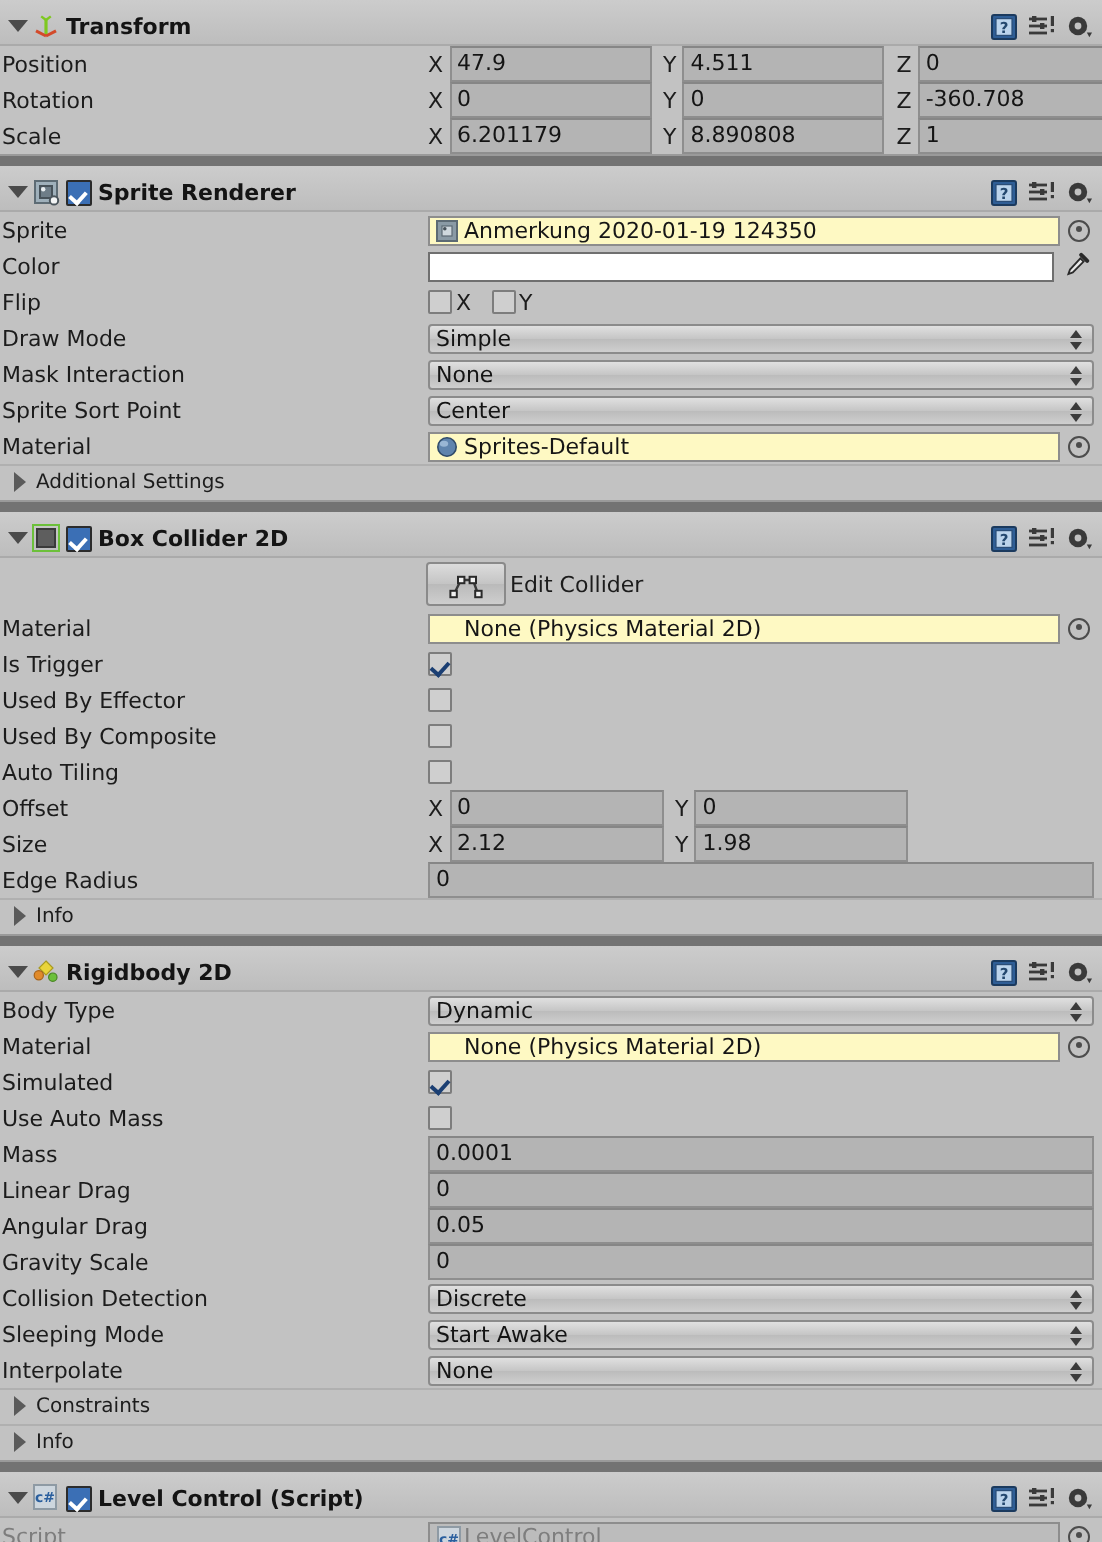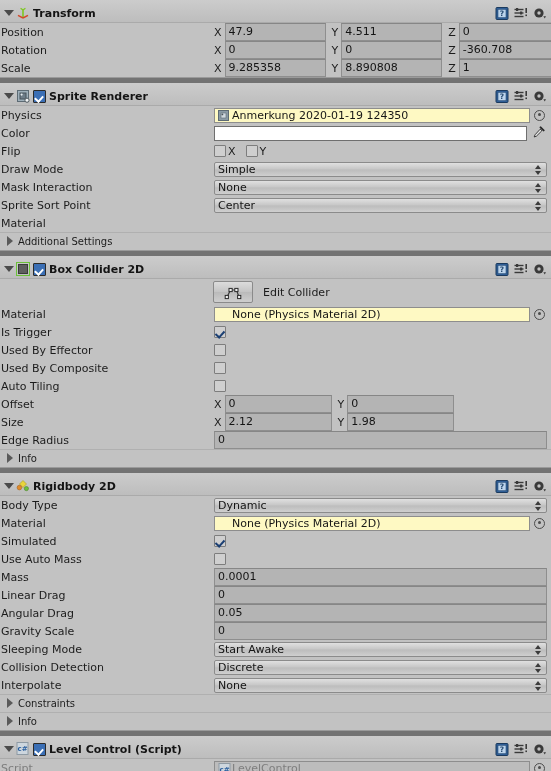--- a/index.html
+++ b/index.html
@@ -123,21 +123,21 @@
   .subfold .foldout{margin-right:3px;}
   .subfold span{font-size:10px;color:#1c1c1c;}
 
   
   .editrow{height:26px;display:flex;align-items:center;padding-left:213px;}
   .editbtn{
     width:40px;height:22px;box-sizing:border-box;
     background:linear-gradient(to bottom,#dcdcdc 0%,#c4c4c4 50%,#bababa 51%,#cecece 100%);
     border:1px solid #8a8a8a;border-radius:2px;position:relative;
   }
-  .editbtn-label{margin-left:10px;font-size:11px;color:#1c1c1c;}
+  .editbtn-label{margin-left:2px;font-size:11px;color:#1c1c1c;}
 </style>
 </head>
 <body>
 
 <div class="inspector">
   <div id="components-root">
       <div class="component">
         <div class="comp-header">
           <div class="foldout"></div>
           <div class="comp-icon"><svg width="14" height="14" viewBox="0 0 14 14">
@@ -191,21 +191,21 @@
             <span class="axis axis2">Y</span>
             <div class="field">0</div>
             <span class="axis axis2">Z</span>
             <div class="field">-360.708</div>
           </div>
         </div>
         <div class="row">
           <div class="label">Scale</div>
           <div class="ctl vec3">
             <span class="axis">X</span>
-            <div class="field">9.285358</div>
+            <div class="field">6.201179</div>
             <span class="axis axis2">Y</span>
             <div class="field">8.890808</div>
             <span class="axis axis2">Z</span>
             <div class="field">1</div>
           </div>
         </div>
       </div>
       <div class="component">
         <div class="comp-header">
           <div class="foldout"></div>
@@ -235,21 +235,21 @@
             <div class="hdr-btn"><svg width="14" height="13" viewBox="0 0 14 13">
                 <g fill="#3a3a3a">
                   <circle cx="6" cy="6" r="4.6"></circle>
                 </g>
                 <circle cx="6" cy="6" r="1.7" fill="#c2c2c2"></circle>
                 <path d="M10.4 9.2 L13 9.2 L11.7 11.6 Z" fill="#3a3a3a"></path>
               </svg></div>
           </div>
         </div>
         <div class="row">
-          <div class="label">Physics</div>
+          <div class="label">Sprite</div>
           <div class="ctl">
             <div class="objfield">
               <span class="obj-ico"><svg width="11" height="11" viewBox="0 0 11 11">
                   <rect x="0.5" y="0.5" width="10" height="10" fill="#8a9aa5" stroke="#5c6a74"></rect>
                   <rect x="3" y="3" width="5" height="5" fill="#cfd8de" stroke="#5c6a74" stroke-width="0.6"></rect>
                   <circle cx="4.4" cy="4.4" r="0.9" fill="#47525a"></circle>
                 </svg></span>
               <span>Anmerkung 2020-01-19 124350</span>
             </div>
             <div class="pickcircle"></div>
@@ -296,20 +296,30 @@
           <div class="label">Sprite Sort Point</div>
           <div class="ctl">
             <div class="dropdown">
               <span>Center</span>
               <div class="dd-arrows"></div>
             </div>
           </div>
         </div>
         <div class="row">
           <div class="label">Material</div>
+          <div class="ctl">
+            <div class="objfield">
+              <span class="obj-ico"><svg width="11" height="11" viewBox="0 0 11 11">
+                  <circle cx="5.5" cy="5.5" r="4.6" fill="#5f84ad" stroke="#2f4a68" stroke-width="0.8"></circle>
+                  <ellipse cx="4" cy="3.9" rx="2.1" ry="1.5" fill="#a8c3dd" opacity="0.8"></ellipse>
+                </svg></span>
+              <span>Sprites-Default</span>
+            </div>
+            <div class="pickcircle"></div>
+          </div>
         </div>
         <div class="subfold">
           <div class="foldout collapsed"></div>
           <span>Additional Settings</span>
         </div>
       </div>
       <div class="component">
         <div class="comp-header">
           <div class="foldout"></div>
           <div class="comp-icon"><svg width="14" height="14" viewBox="0 0 14 14">
@@ -499,33 +509,33 @@
             <div class="field wide">0.05</div>
           </div>
         </div>
         <div class="row">
           <div class="label">Gravity Scale</div>
           <div class="ctl">
             <div class="field wide">0</div>
           </div>
         </div>
         <div class="row">
+          <div class="label">Collision Detection</div>
+          <div class="ctl">
+            <div class="dropdown">
+              <span>Discrete</span>
+              <div class="dd-arrows"></div>
+            </div>
+          </div>
+        </div>
+        <div class="row">
           <div class="label">Sleeping Mode</div>
           <div class="ctl">
             <div class="dropdown">
               <span>Start Awake</span>
-              <div class="dd-arrows"></div>
-            </div>
-          </div>
-        </div>
-        <div class="row">
-          <div class="label">Collision Detection</div>
-          <div class="ctl">
-            <div class="dropdown">
-              <span>Discrete</span>
               <div class="dd-arrows"></div>
             </div>
           </div>
         </div>
         <div class="row">
           <div class="label">Interpolate</div>
           <div class="ctl">
             <div class="dropdown">
               <span>None</span>
               <div class="dd-arrows"></div>

